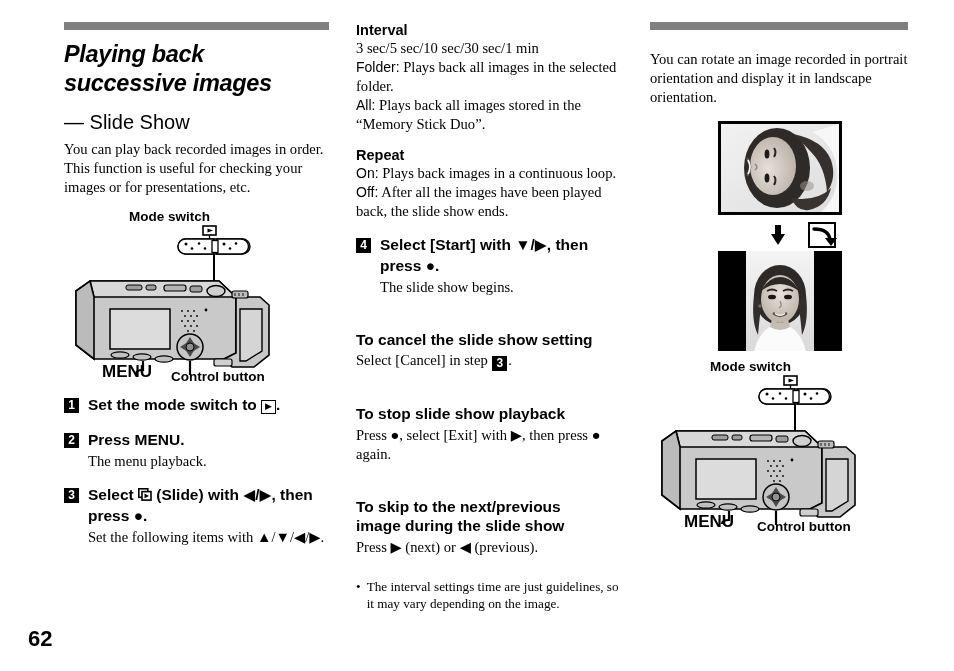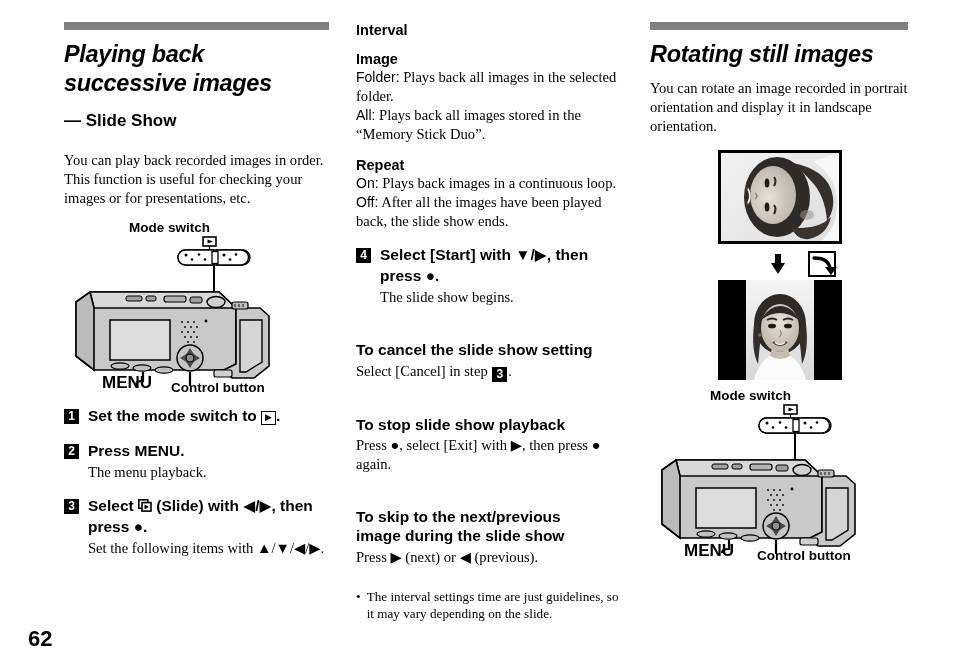--- a/index.html
+++ b/index.html
@@ -37,23 +37,23 @@
     font-family: "Liberation Sans", "DejaVu Sans", sans-serif;
     font-weight: bold;
     font-style: italic;
     font-size: 23.5px;
     line-height: 1.22;
     margin: 0 0 0 0;
     letter-spacing: -0.3px;
   }
   h2.sub-title {
     font-family: "Liberation Sans", "DejaVu Sans", sans-serif;
-    font-weight: bold;
-    font-size: 17px;
-    margin: 14px 0 20px 0;
+    font-weight: normal;
+    font-size: 20px;
+    margin: 14px 0 6px 0;
   }
   h3.minor-head {
     font-family: "Liberation Sans", "DejaVu Sans", sans-serif;
     font-weight: bold;
     font-size: 14.5px;
     margin: 13px 0 1px 0;
   }
   h3.proc-head {
     font-family: "Liberation Sans", "DejaVu Sans", sans-serif;
     font-weight: bold;
@@ -295,22 +295,24 @@
       </div>
     </div>
 
   </div>
 
   <div class="col col-mid">
 
     <div style="height:22px"></div>
 
     <h3 class="minor-head" style="margin-top:0">Interval</h3>
-
-    <h3 class="minor-head">Image</h3>
+    <div class="body">
+      <span>3 sec/5 sec/10 sec/30 sec/1 min</span>
+    </div>
+
     <div class="body">
       <span class="runin">Folder:</span><span> Plays back all images in the selected folder.</span><br>
       <span class="runin">All:</span><span> Plays back all images stored in the “Memory Stick Duo”.</span>
     </div>
 
     <h3 class="minor-head">Repeat</h3>
     <div class="body">
       <span class="runin">On:</span><span> Plays back images in a continuous loop.</span><br>
       <span class="runin">Off:</span><span> After all the images have been played back, the slide show ends.</span>
     </div>
@@ -340,30 +342,29 @@
     <h3 class="proc-head">
       <span>To skip to the next/previous</span><br>
       <span>image during the slide show</span>
     </h3>
     <div class="body">Press ▶ (next) or ◀ (previous).</div>
 
     <div style="height:22px"></div>
 
     <div class="note">
       <span class="dot">•</span>
-      <span>The interval settings time are just guidelines, so it may vary depending on the slide.</span>
+      <span>The interval settings time are just guidelines, so it may vary depending on the image.</span>
     </div>
 
   </div>
 
   <div class="col col-right">
 
     <div class="rule rule-right" style="background: rgb(128, 128, 128);"></div>
 
-    <h1 class="section-title">Rotating still images</h1>
 
     <div style="height:10px"></div>
 
     <p class="body">You can rotate an image recorded in portrait orientation and display it in landscape orientation.</p>
 
     <div class="fig" style="margin-top:14px; height:232px;">
 
       <div class="photo-frame" style="position:absolute; left:68px; top:0; width:124px; height:94px;">
         <svg width="118" height="88" viewBox="0 0 118 88">
           <defs>

